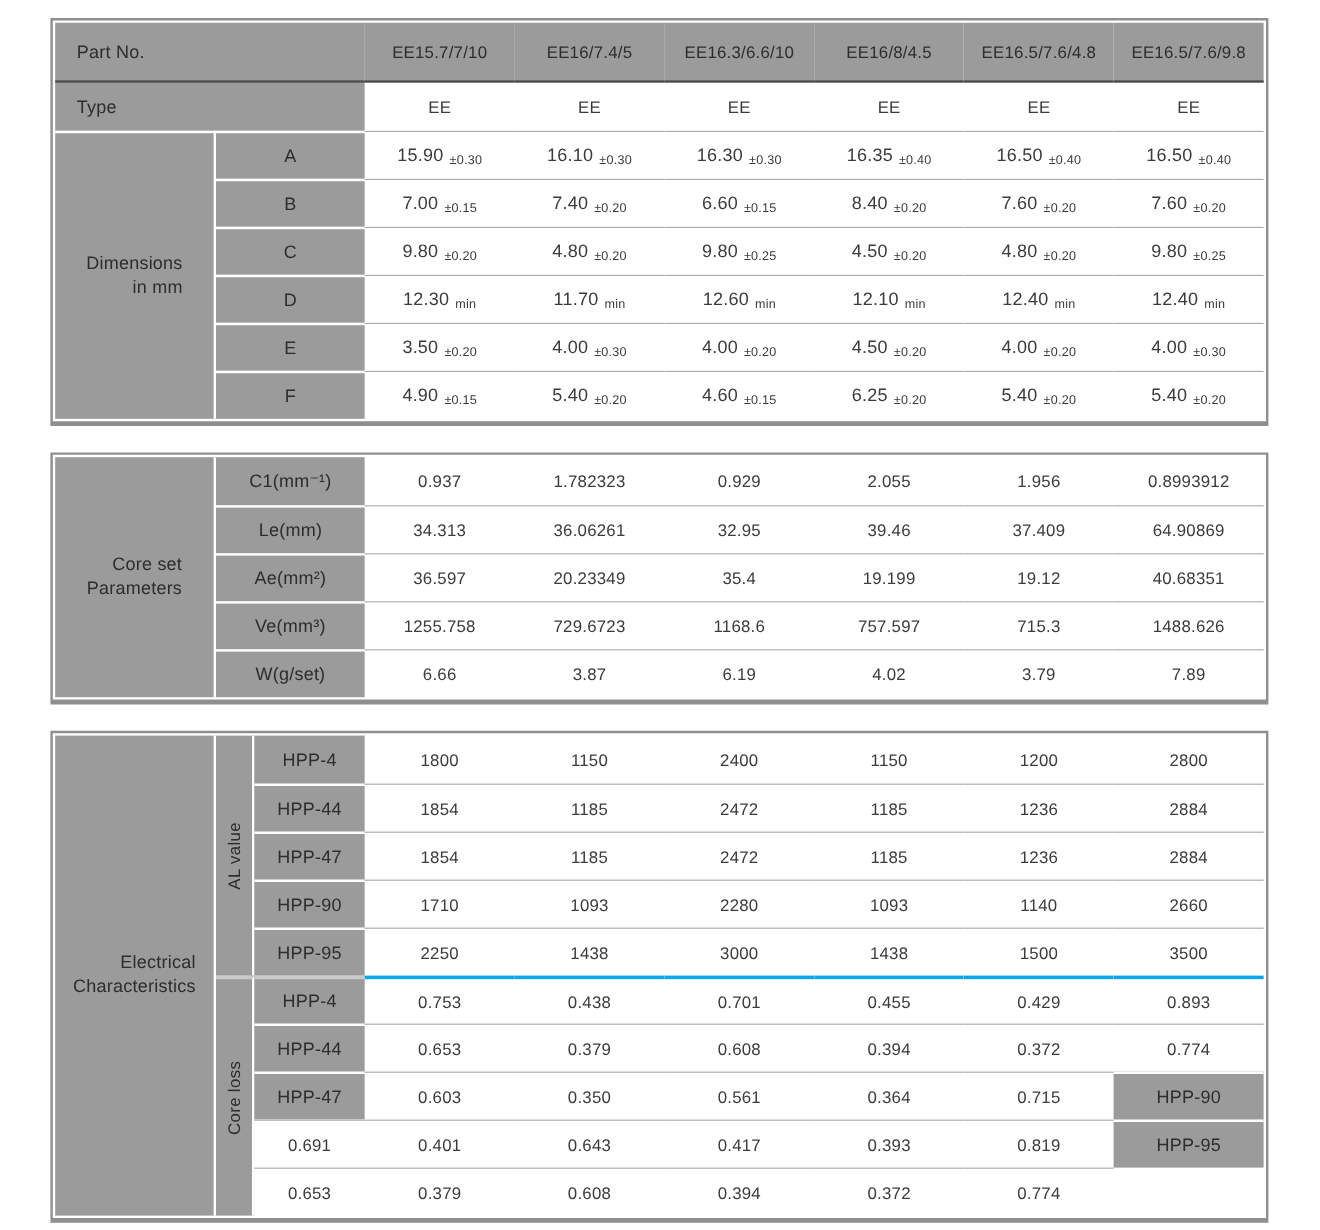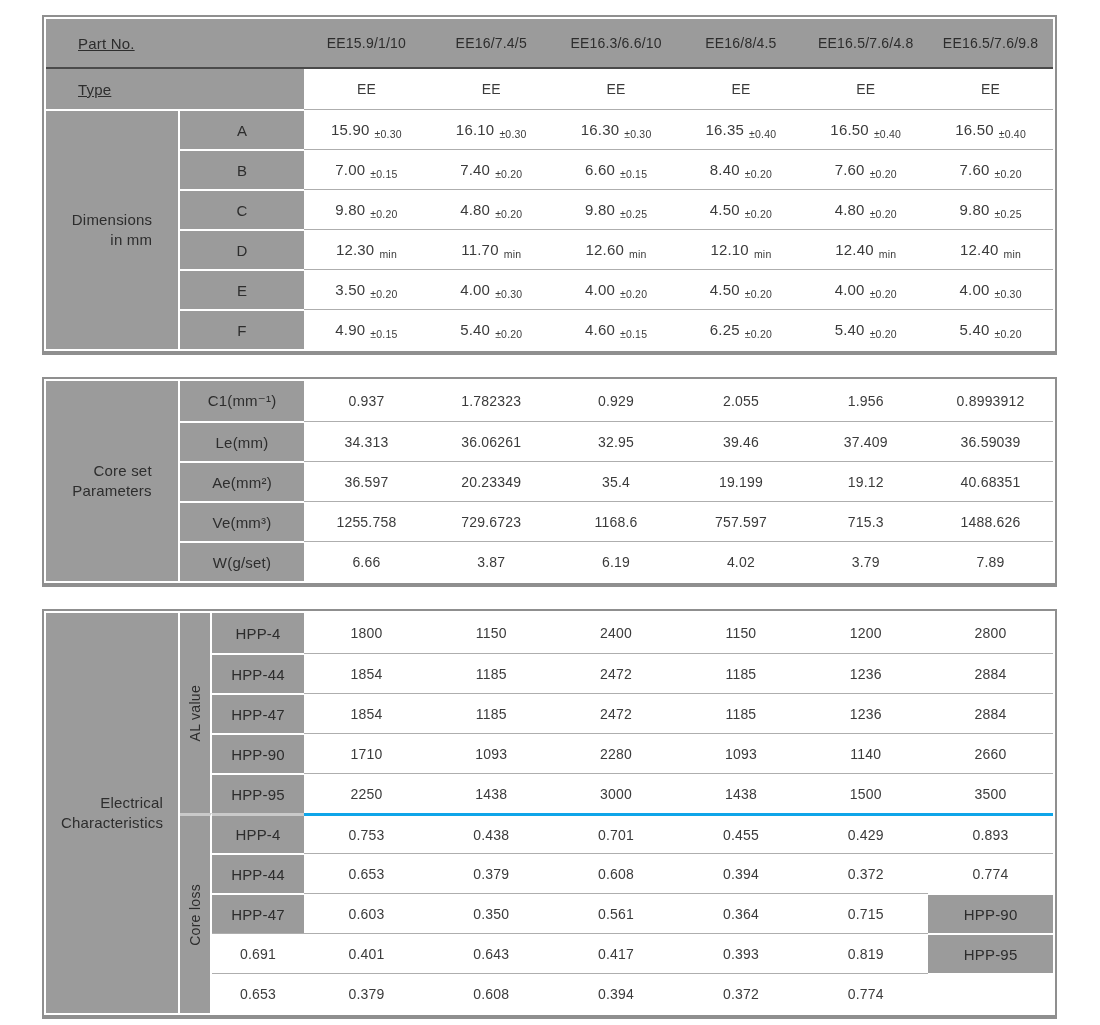--- a/index.html
+++ b/index.html
@@ -8,21 +8,21 @@
   .tbl{box-sizing:border-box; border:2px solid #8f8f8f; border-bottom-width:4px;
        background:#ffffff; padding:2px; margin-bottom:22px;}
   .grid{display:grid; width:100%;}
   .t1{grid-template-columns:134px 124px repeat(6,1fr); grid-template-rows:50px 40px repeat(6,40px);}
   .t2{grid-template-columns:134px 124px repeat(6,1fr); grid-template-rows:repeat(5,40px);}
   .t3{grid-template-columns:134px 32px 92px repeat(6,1fr); grid-template-rows:repeat(10,40px);}
   .c{display:flex; align-items:center; justify-content:center; box-sizing:border-box;
      font-size:14px; letter-spacing:0.2px;}
   .g{background:#9b9b9b; color:#2d2d2d;}
   .w{background:#ffffff; color:#3b3b3b;}
-  .left{justify-content:flex-start; padding-left:32px;text-decoration:underline;}
+  .left{justify-content:flex-start; padding-left:18px;}
   .fs15{font-size:15px;}
   .bd{border-bottom:2px solid #4a4a4a;}   
   .bt{border-top:2px solid #ffffff;}      
   .lt{border-top:1px solid #aeaeae;}      
   .rr{border-right:2px solid #ffffff;}    
   .sepg{border-top:3px solid #cacaca;}    
   .sepw{border-top:3px solid #0ea5e9;}    
   .pre{white-space:pre-line; text-align:right; line-height:1.35;}
   .mv{font-size:15px;text-align:right;}
   .tol{font-size:10.5px; margin-left:5px; position:relative; top:4px; color:#3b3b3b;}
@@ -30,21 +30,21 @@
        letter-spacing:0.3px;}
 </style>
 </head>
 <body>
 
 <div class="page">
 
   <div class="tbl">
     <div class="grid t1">
       <div class="c g left bd fs15" style="grid-column:span 2">Part No.</div>
-      <div class="c g bd">EE15.9/1/10</div>
+      <div class="c g bd">EE15.7/7/10</div>
       <div class="c g bd">EE16/7.4/5</div>
       <div class="c g bd">EE16.3/6.6/10</div>
       <div class="c g bd">EE16/8/4.5</div>
       <div class="c g bd">EE16.5/7.6/4.8</div>
       <div class="c g bd">EE16.5/7.6/9.8</div>
 
       <div class="c g left fs15" style="grid-column:span 2">Type</div>
       <div class="c w">EE</div>
       <div class="c w">EE</div>
       <div class="c w">EE</div>
@@ -225,21 +225,21 @@
       <div class="c w">2.055</div>
       <div class="c w">1.956</div>
       <div class="c w">0.8993912</div>
 
       <div class="c g bt fs15">Le(mm)</div>
       <div class="c w lt">34.313</div>
       <div class="c w lt">36.06261</div>
       <div class="c w lt">32.95</div>
       <div class="c w lt">39.46</div>
       <div class="c w lt">37.409</div>
-      <div class="c w lt">36.59039</div>
+      <div class="c w lt">64.90869</div>
 
       <div class="c g bt fs15">Ae(mm²)</div>
       <div class="c w lt">36.597</div>
       <div class="c w lt">20.23349</div>
       <div class="c w lt">35.4</div>
       <div class="c w lt">19.199</div>
       <div class="c w lt">19.12</div>
       <div class="c w lt">40.68351</div>
 
       <div class="c g bt fs15">Ve(mm³)</div>

